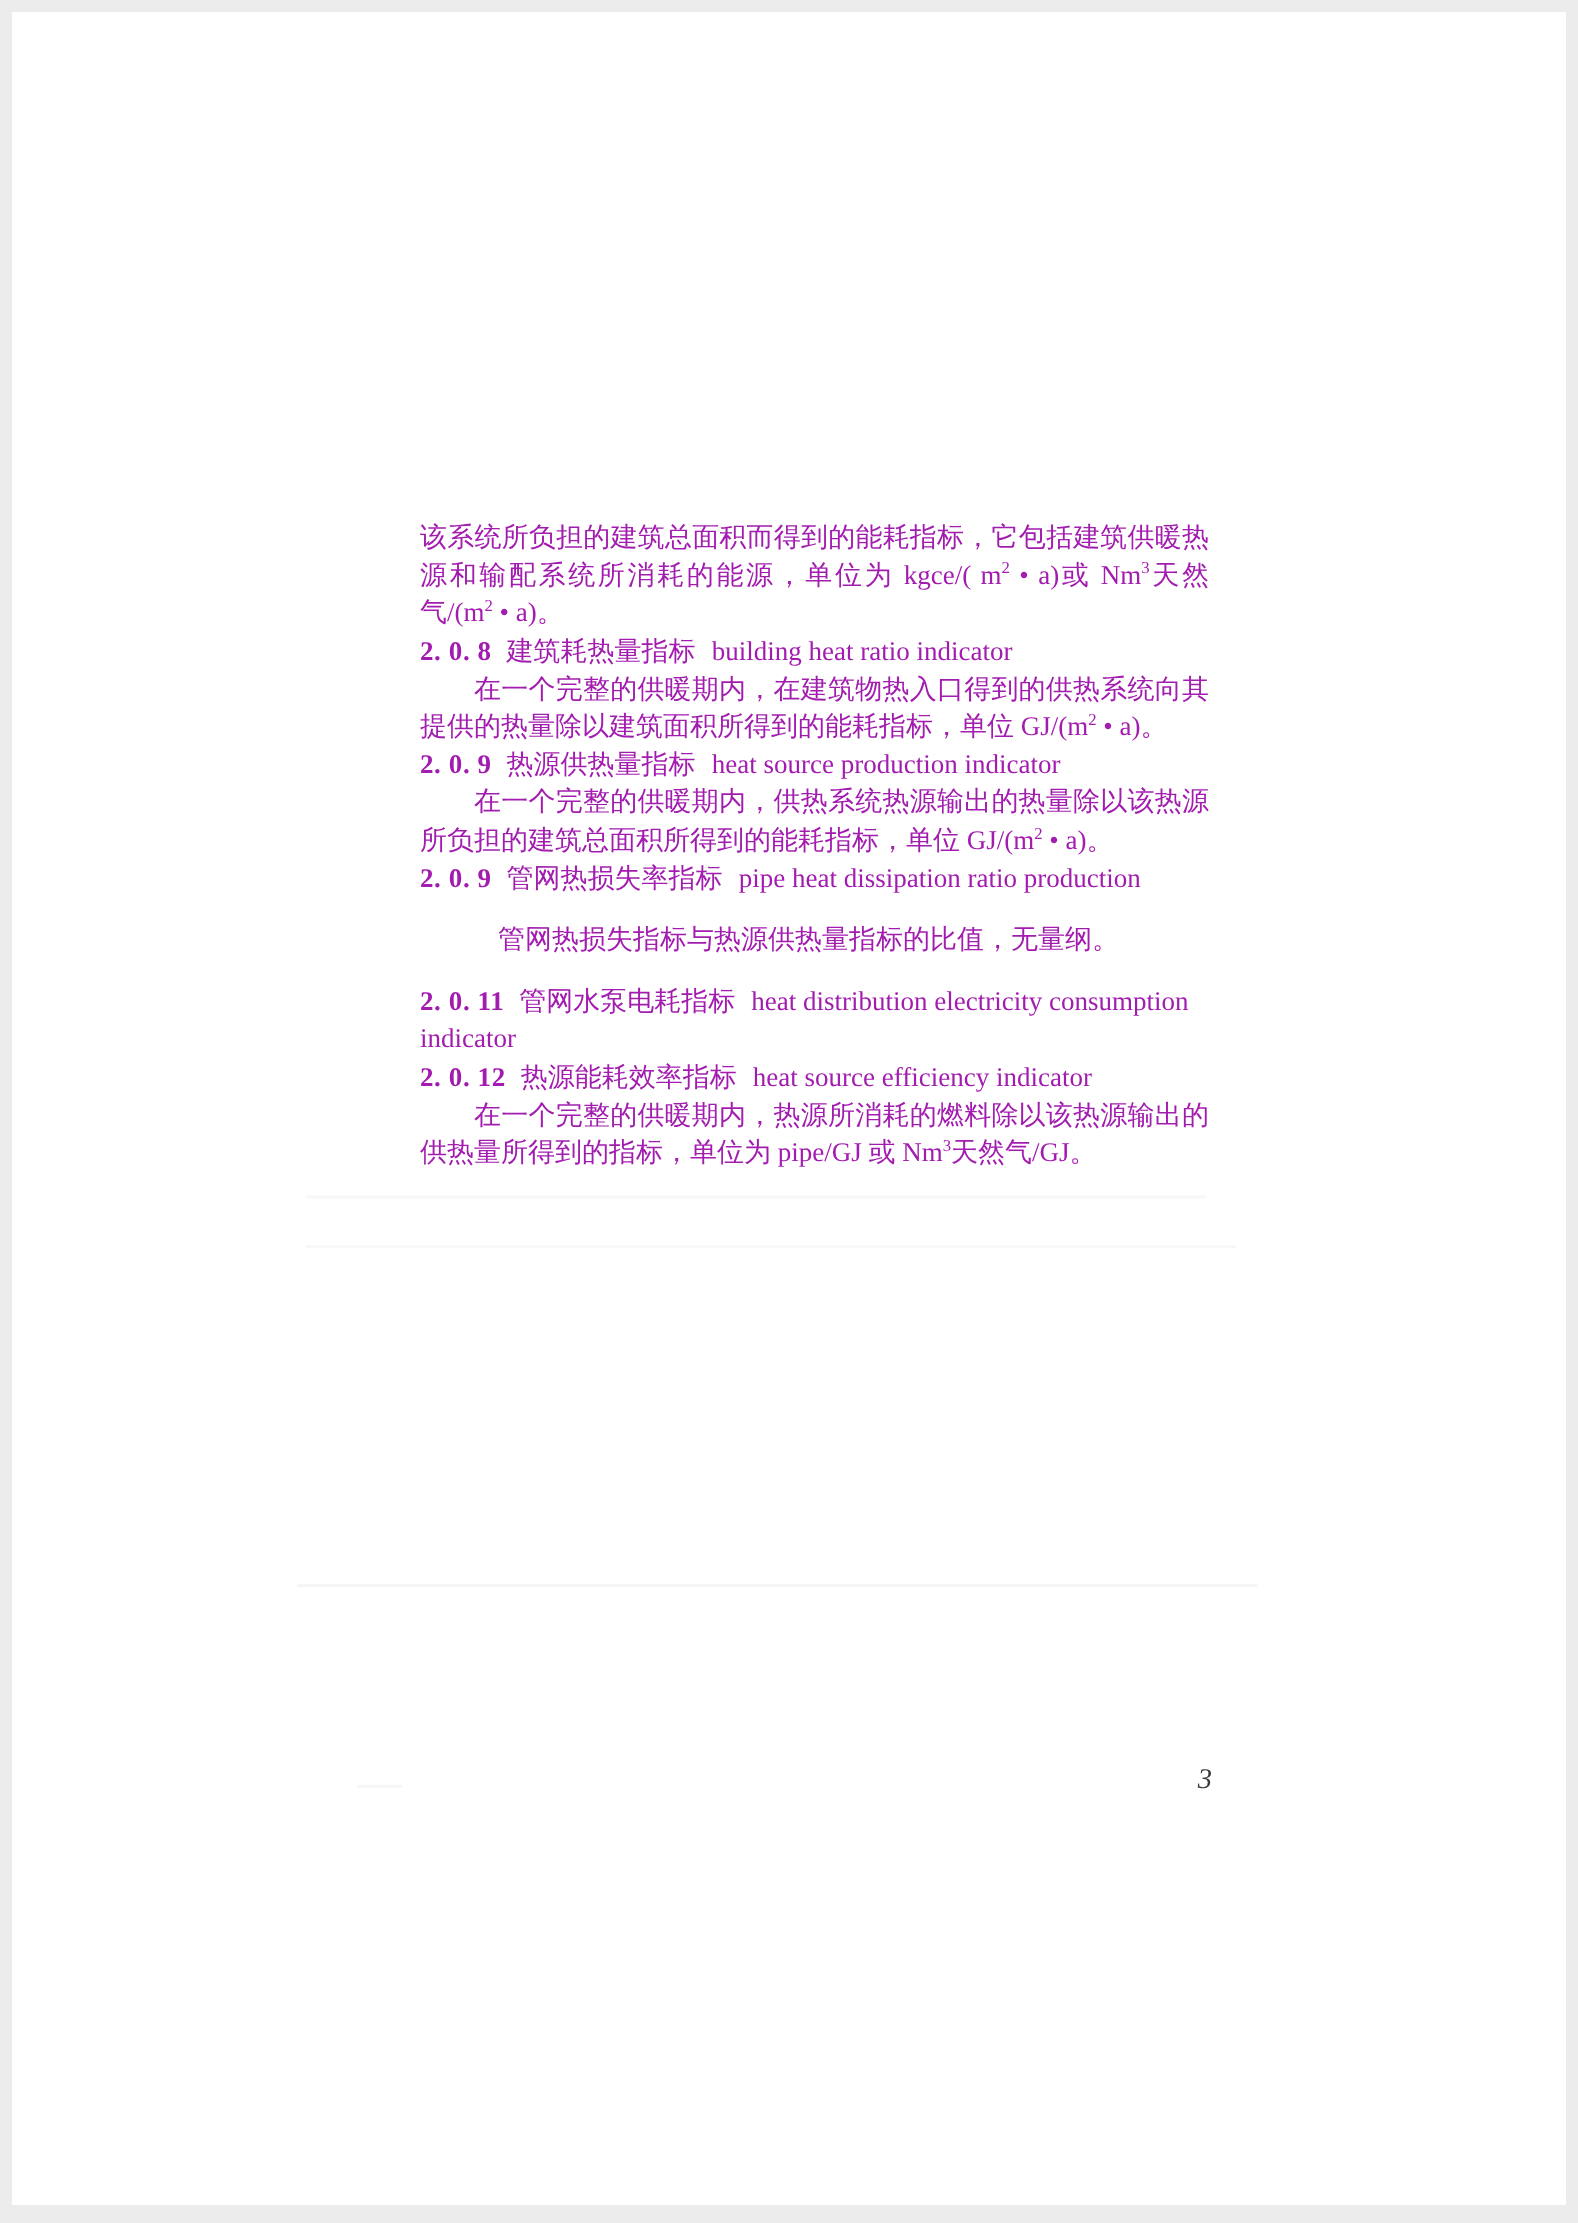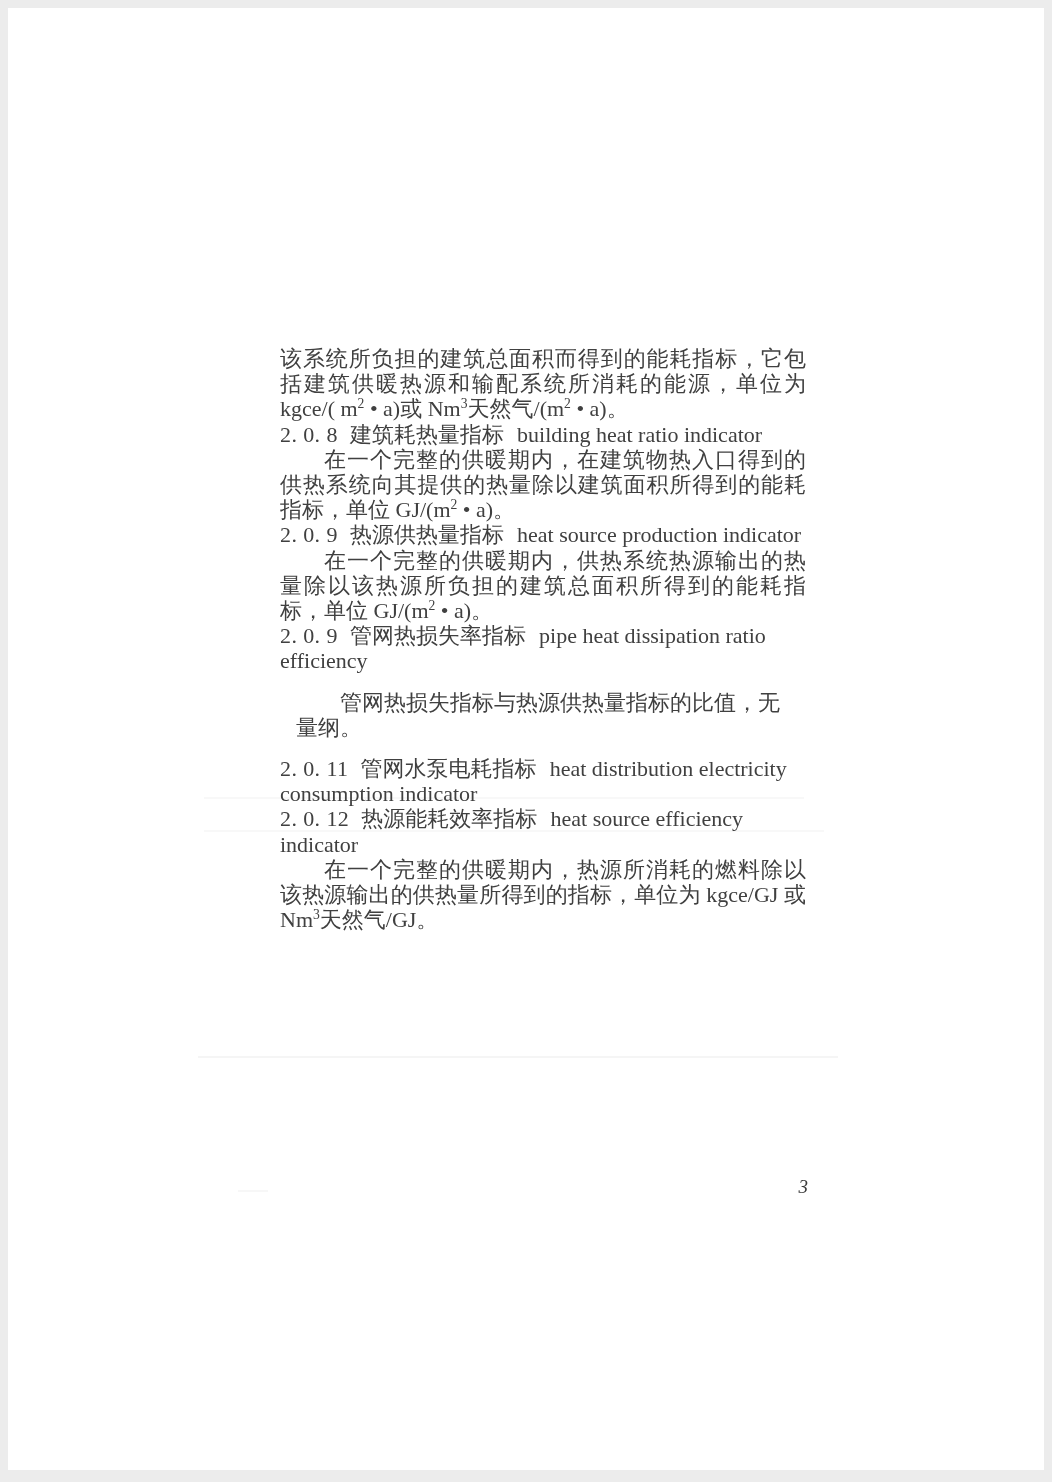--- a/index.html
+++ b/index.html
@@ -42,22 +42,22 @@
   .streak-a { left: 190px; top: 1048px; width: 640px; height: 2px; opacity: .75; }
   .streak-b { left: 196px; top: 789px; width: 600px; height: 2px; opacity: .5; }
   .streak-c { left: 196px; top: 822px; width: 620px; height: 2px; opacity: .5; }
   .streak-d { left: 230px; top: 1182px; width: 30px; height: 2px; opacity: .6; }
 
   #text-block {
     position: absolute;
     left: 272px;
     top: 338px;
     width: 526px;
-    color: #404040;
-    font-size: 22px;
+    color: #a21caf;
+    font-size: 18px;
     line-height: 25.2px;
     text-align: justify;
     text-justify: inter-character;
   }
 
   
   .para {
     margin: 0;
     text-indent: 2em;
     text-align: justify;
@@ -71,21 +71,21 @@
     text-align: justify;
     text-justify: inter-character;
   }
 
   
   .term-line {
     margin: 0;
     text-align: left;
   }
   .term-num {
-    font-weight: normal;
+    font-weight: bold;
     letter-spacing: .4px;
     margin-right: .55em;
   }
   .term-cn {
     font-weight: normal;
     margin-right: .6em;
   }
   .term-en {
     font-weight: normal;
   }
@@ -128,26 +128,26 @@
     <div id="text-block">
 
       <p class="para-cont"><span>该系统所负担的建筑总面积而得到的能耗指标，它包括建筑供暖热源和输配系统所消耗的能源，单位为 kgce/( m</span><sup>2</sup><span> • a)或 Nm</span><sup>3</sup><span>天然气/(m</span><sup>2</sup><span> • a)。</span></p>
 
       <p class="term-line"><span class="term-num">2. 0. 8</span><span class="term-cn">建筑耗热量指标</span><span class="term-en">building heat ratio indicator</span></p>
       <p class="para"><span>在一个完整的供暖期内，在建筑物热入口得到的供热系统向其提供的热量除以建筑面积所得到的能耗指标，单位 GJ/(m</span><sup>2</sup><span> • a)。</span></p>
 
       <p class="term-line"><span class="term-num">2. 0. 9</span><span class="term-cn">热源供热量指标</span><span class="term-en">heat source production indicator</span></p>
       <p class="para"><span>在一个完整的供暖期内，供热系统热源输出的热量除以该热源所负担的建筑总面积所得到的能耗指标，单位 GJ/(m</span><sup>2</sup><span> • a)。</span></p>
 
-      <p class="term-line"><span class="term-num">2. 0. 9</span><span class="term-cn">管网热损失率指标</span><span class="term-en">pipe heat dissipation ratio efficiency</span></p>
+      <p class="term-line"><span class="term-num">2. 0. 9</span><span class="term-cn">管网热损失率指标</span><span class="term-en">pipe heat dissipation ratio production</span></p>
       <p class="para-short"><span>管网热损失指标与热源供热量指标的比值，无量纲。</span></p>
 
       <p class="term-line"><span class="term-num">2. 0. 11</span><span class="term-cn">管网水泵电耗指标</span><span class="term-en">heat distribution electricity consumption indicator</span></p>
 
       <p class="term-line"><span class="term-num">2. 0. 12</span><span class="term-cn">热源能耗效率指标</span><span class="term-en">heat source efficiency indicator</span></p>
-      <p class="para"><span>在一个完整的供暖期内，热源所消耗的燃料除以该热源输出的供热量所得到的指标，单位为 kgce/GJ 或 Nm</span><sup>3</sup><span>天然气/GJ。</span></p>
+      <p class="para"><span>在一个完整的供暖期内，热源所消耗的燃料除以该热源输出的供热量所得到的指标，单位为 pipe/GJ 或 Nm</span><sup>3</sup><span>天然气/GJ。</span></p>
 
     </div>
 
     <div id="page-number">3</div>
 
   </div>
 </div>
 
 </body></html>

